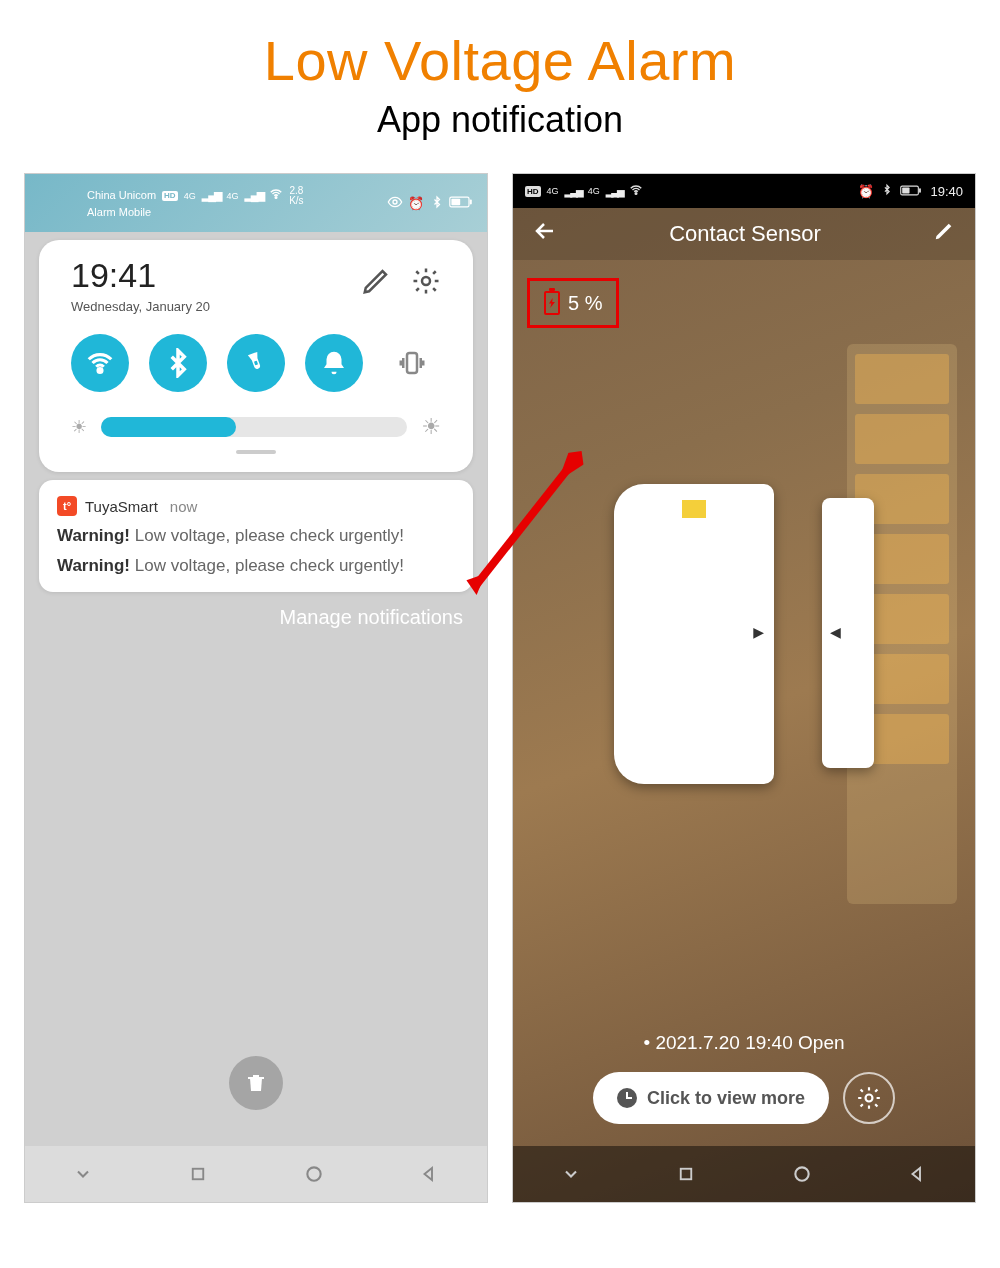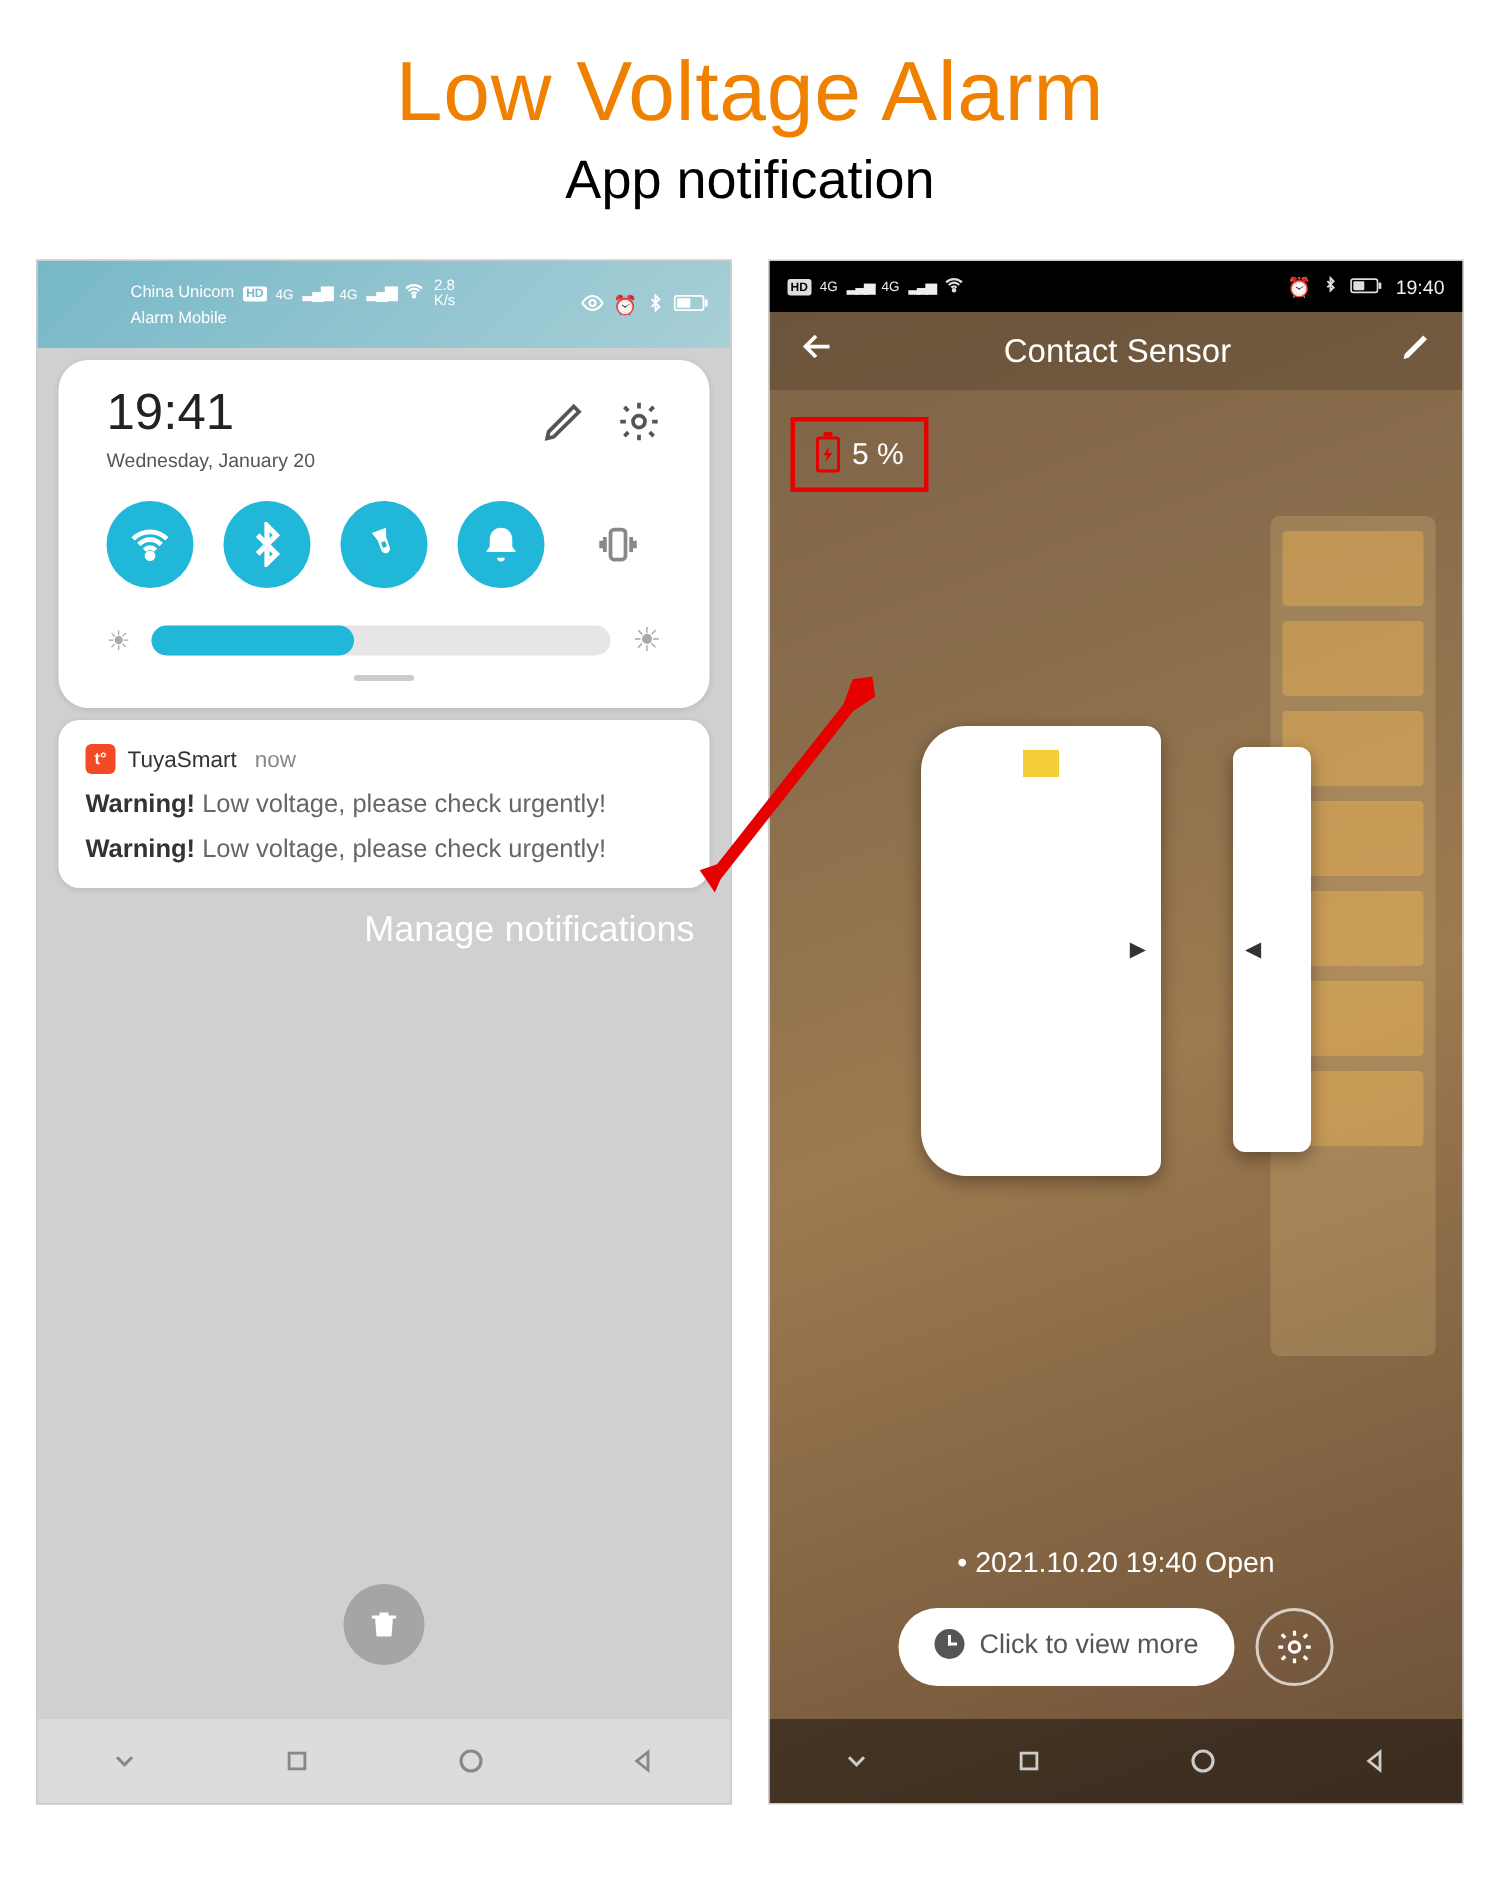--- a/index.html
+++ b/index.html
@@ -91,21 +91,21 @@
   .notif-card {
     background:#fff; margin:4px 14px; border-radius:14px; padding:16px 18px;
     box-shadow:0 1px 4px rgba(0,0,0,.1);
   }
   .notif-head { display:flex; align-items:center; gap:8px; font-size:15px;}
   .notif-icon { width:20px; height:20px; background:#f34a26; border-radius:4px; display:flex; align-items:center; justify-content:center; color:#fff; font-size:11px; font-weight:700;}
   .notif-app { color:#333;}
   .notif-time { color:#888; margin-left:4px;}
   .notif-line { color:#666; font-size:17px; margin-top:10px;}
   .notif-line b { color:#333; font-weight:600;}
-  .manage { text-align:right; color:#fff; font-size:24px; margin:14px 24px 0 0;}
+  .manage { text-align:right; color:#fff; font-size:20px; margin:14px 24px 0 0;}
   .trash-btn { width:54px; height:54px; border-radius:50%; background:#a5a5a5; color:#fff; display:flex; align-items:center; justify-content:center; position:absolute; bottom:92px; left:50%; transform:translateX(-50%); font-size:22px;}
   .navbar { position:absolute; bottom:0; width:100%; height:56px; background:rgba(255,255,255,.25); display:flex; align-items:center; justify-content:space-around; color:#888;}
   .nav-btn{width:22px;height:22px;display:flex;align-items:center;justify-content:center;}
 
   
   .right-status { height:34px; background:#000; color:#eee; font-size:13px; display:flex; align-items:center; justify-content:space-between; padding:0 12px;}
   .right-status .l { display:flex; gap:6px; align-items:center;}
   .right-status .r { display:flex; gap:8px; align-items:center;}
   .r-header { height:52px; background:rgba(0,0,0,.15); display:flex; align-items:center; justify-content:space-between; padding:0 20px; color:#fff; font-size:22px;}
   .r-ttl { flex:1; text-align:center; font-size:22px; font-weight:400;}
@@ -115,21 +115,21 @@
   .batt-ico::after{content:"";position:absolute;left:3px;top:5px;width:6px;height:10px;background:#e60000;clip-path:polygon(60% 0,0 55%,40% 55%,20% 100%,100% 40%,55% 40%);}
   .sensor-wrap { position:absolute; top:310px; left:50%; transform:translateX(-50%); width:260px; height:300px;}
   .sensor-main { position:absolute; left:0; top:0; width:160px; height:300px; background:#fff; border-radius:30px 10px 10px 30px; box-shadow:0 4px 12px rgba(0,0,0,.35);}
   .sensor-led { position:absolute; top:16px; left:50%; transform:translateX(-50%); width:24px; height:18px; background:#f4cf3a;}
   .sensor-arrowR { position:absolute; right:10px; top:140px; color:#333; font-size:14px;}
   .sensor-aux { position:absolute; right:0; top:14px; width:52px; height:270px; background:#fff; border-radius:8px 8px 8px 8px; box-shadow:0 4px 12px rgba(0,0,0,.35);}
   .sensor-arrowL { position:absolute; left:8px; top:126px; color:#333; font-size:14px;}
   .r-event { color:#fff; font-size:19px; position:absolute; bottom:148px; width:100%; text-align:center;}
   .r-event::before{content:"• "; }
   .r-actions { position:absolute; bottom:78px; width:100%; display:flex; justify-content:center; gap:14px;}
-  .view-btn { background:#fff; color:#555; font-weight:400; font-size:18px; border-radius:32px; padding:14px 24px; display:flex; align-items:flex-start; gap:10px;}
+  .view-btn { background:#fff; color:#555; font-weight:700; font-size:18px; border-radius:32px; padding:14px 24px; display:flex; align-items:center; gap:10px;}
   .clock-dot{width:20px;height:20px;border-radius:50%;background:#555;position:relative;}
   .clock-dot::before{content:"";position:absolute;left:9px;top:4px;width:2px;height:7px;background:#fff;}
   .clock-dot::after{content:"";position:absolute;left:9px;top:9px;width:6px;height:2px;background:#fff;}
   .gear-btn { width:52px; height:52px; border-radius:50%; border:2px solid rgba(255,255,255,.7); display:flex; align-items:center; justify-content:center; color:#fff; font-size:24px;}
   .r-nav { position:absolute; bottom:0; width:100%; height:56px; background:rgba(0,0,0,.45); display:flex; align-items:center; justify-content:space-around; color:#ddd;}
   .bg-door{position:absolute;right:18px;top:170px;width:110px;height:560px;background:rgba(255,220,150,.18);border-radius:6px;}
   .bg-door .slat{height:50px;margin:10px 8px;background:rgba(255,190,80,.35);border-radius:3px;}
 
   
   .big-arrow { position:absolute; left:452px; top:460px; width:120px; height:120px; pointer-events:none; z-index:20;}
@@ -359,21 +359,21 @@
     <div class="sensor-wrap">
       <div class="sensor-main">
         <div class="sensor-led"></div>
         <span class="sensor-arrowR">▶</span>
       </div>
       <div class="sensor-aux">
         <span class="sensor-arrowL">◀</span>
       </div>
     </div>
 
-    <div class="r-event">2021.10.20 19:40 Open</div>
+    <div class="r-event">2021.7.20 19:40 Open</div>
 
     <div class="r-actions">
       <div class="view-btn">
         <span class="clock-dot"></span>
         <span>Click to view more</span>
       </div>
       <div class="gear-btn">
         <svg width="26" height="26" viewBox="0 0 24 24" fill="none" stroke="#fff" stroke-width="2">
             <circle cx="12" cy="12" r="3.2"></circle>
             <path d="M12 2v3M12 19v3M4.2 4.2l2.1 2.1M17.7 17.7l2.1 2.1M2 12h3M19 12h3M4.2 19.8l2.1-2.1M17.7 6.3l2.1-2.1"></path>

